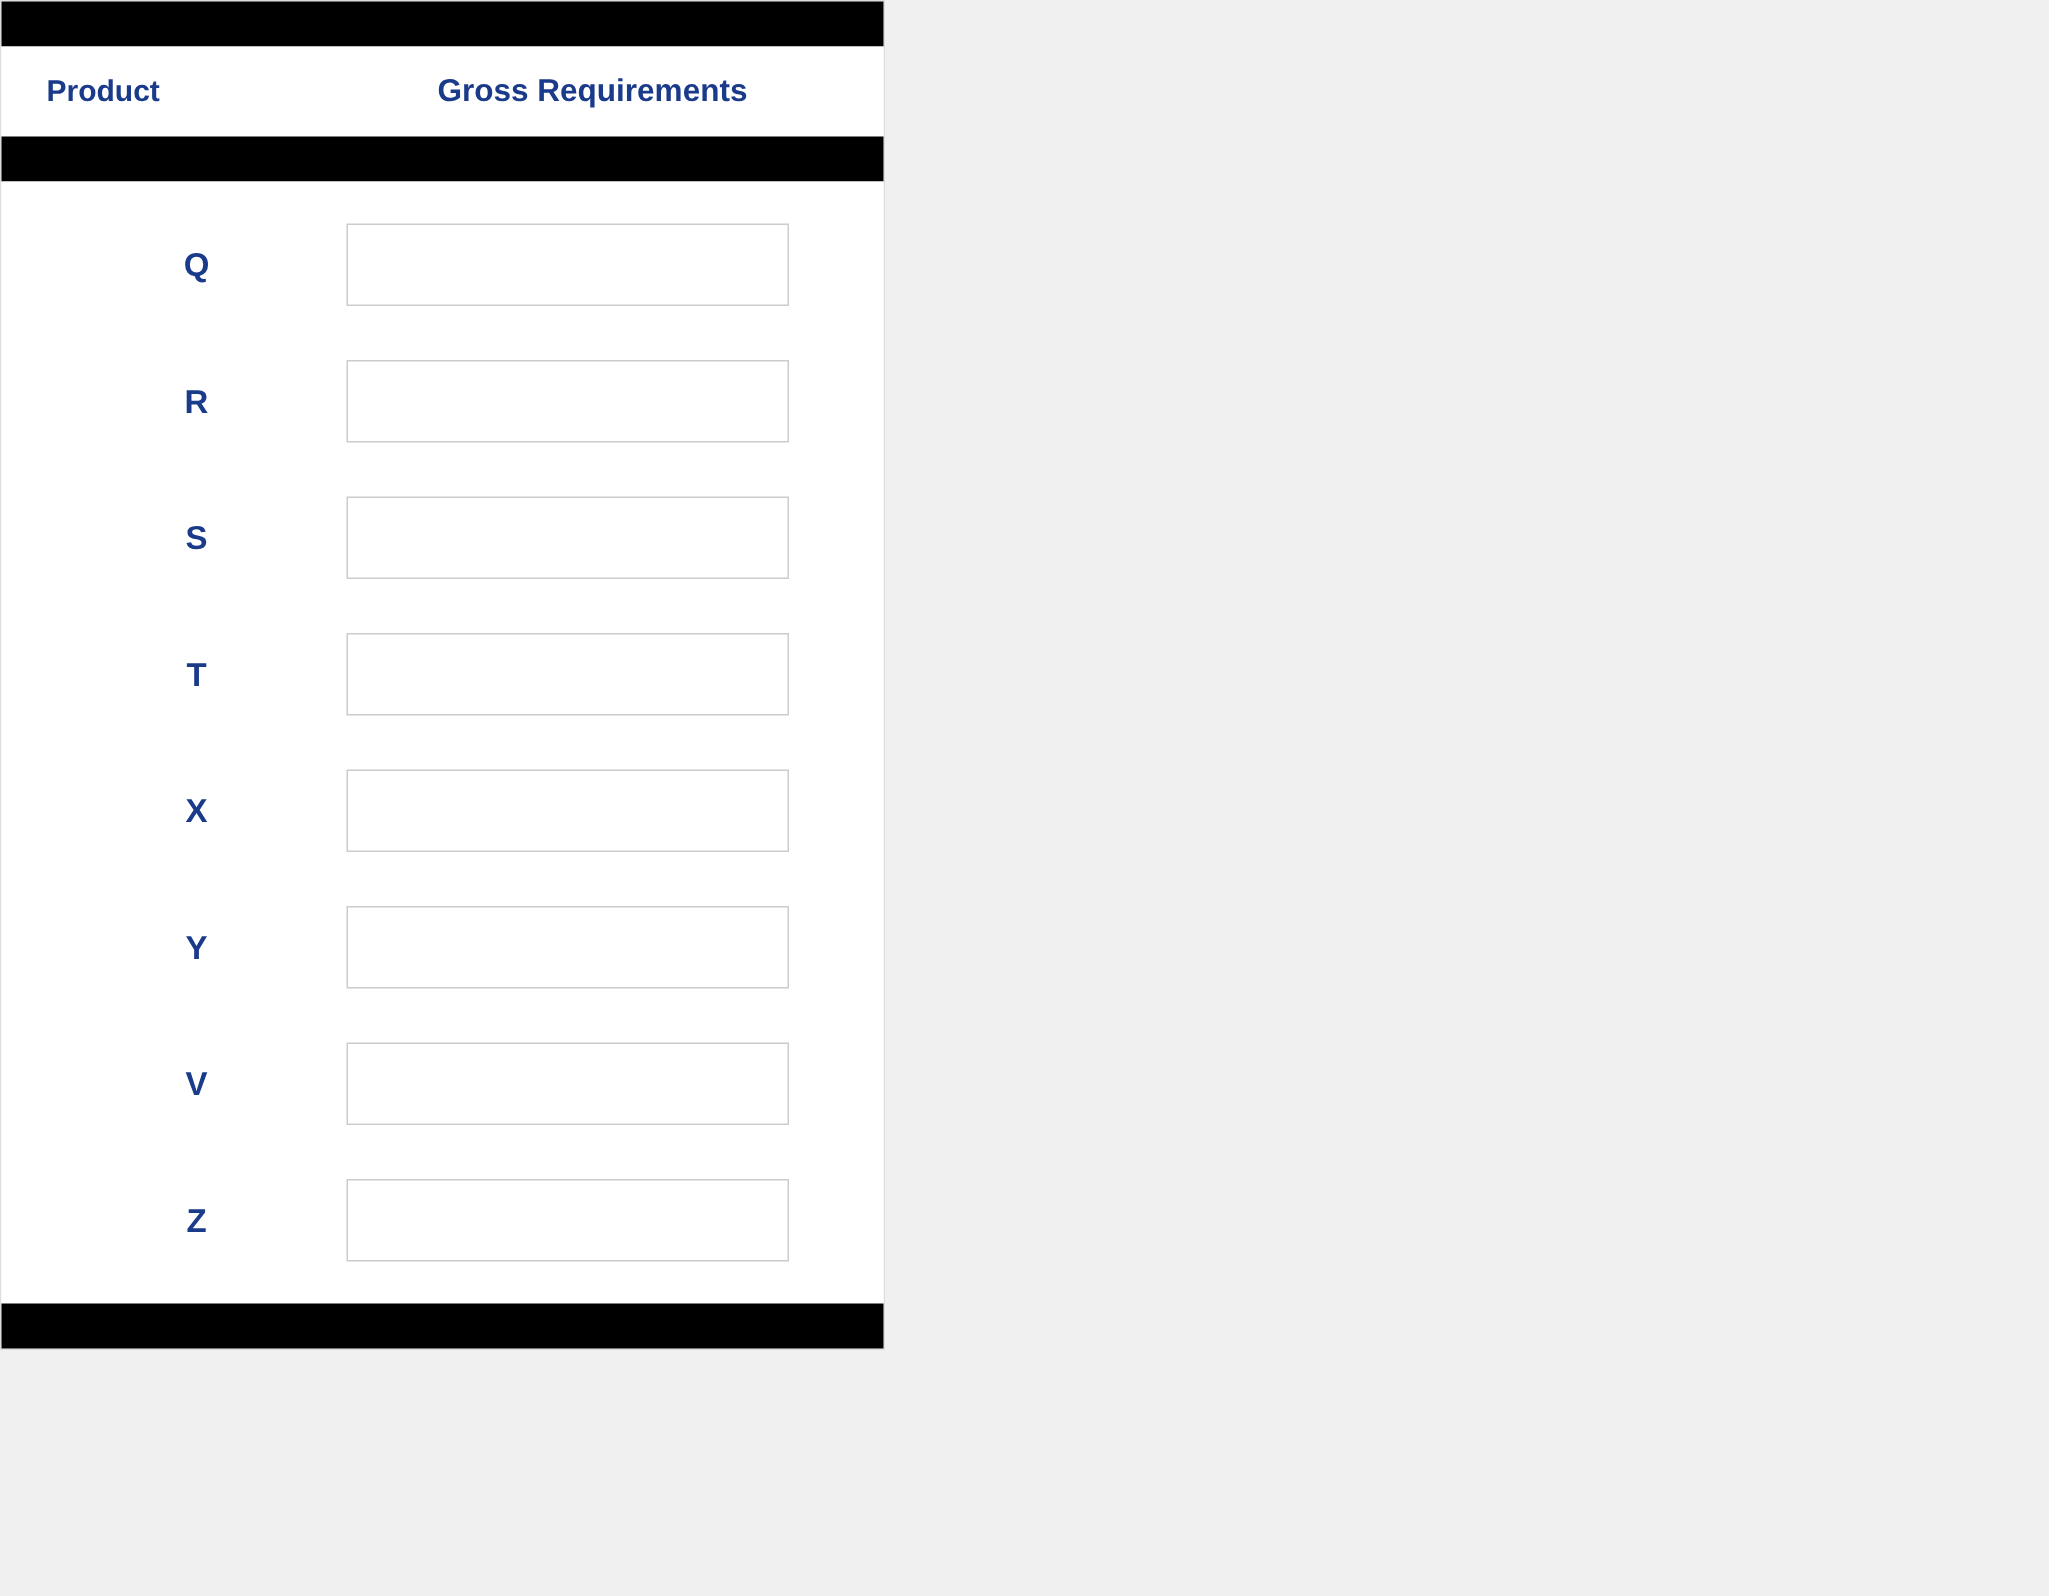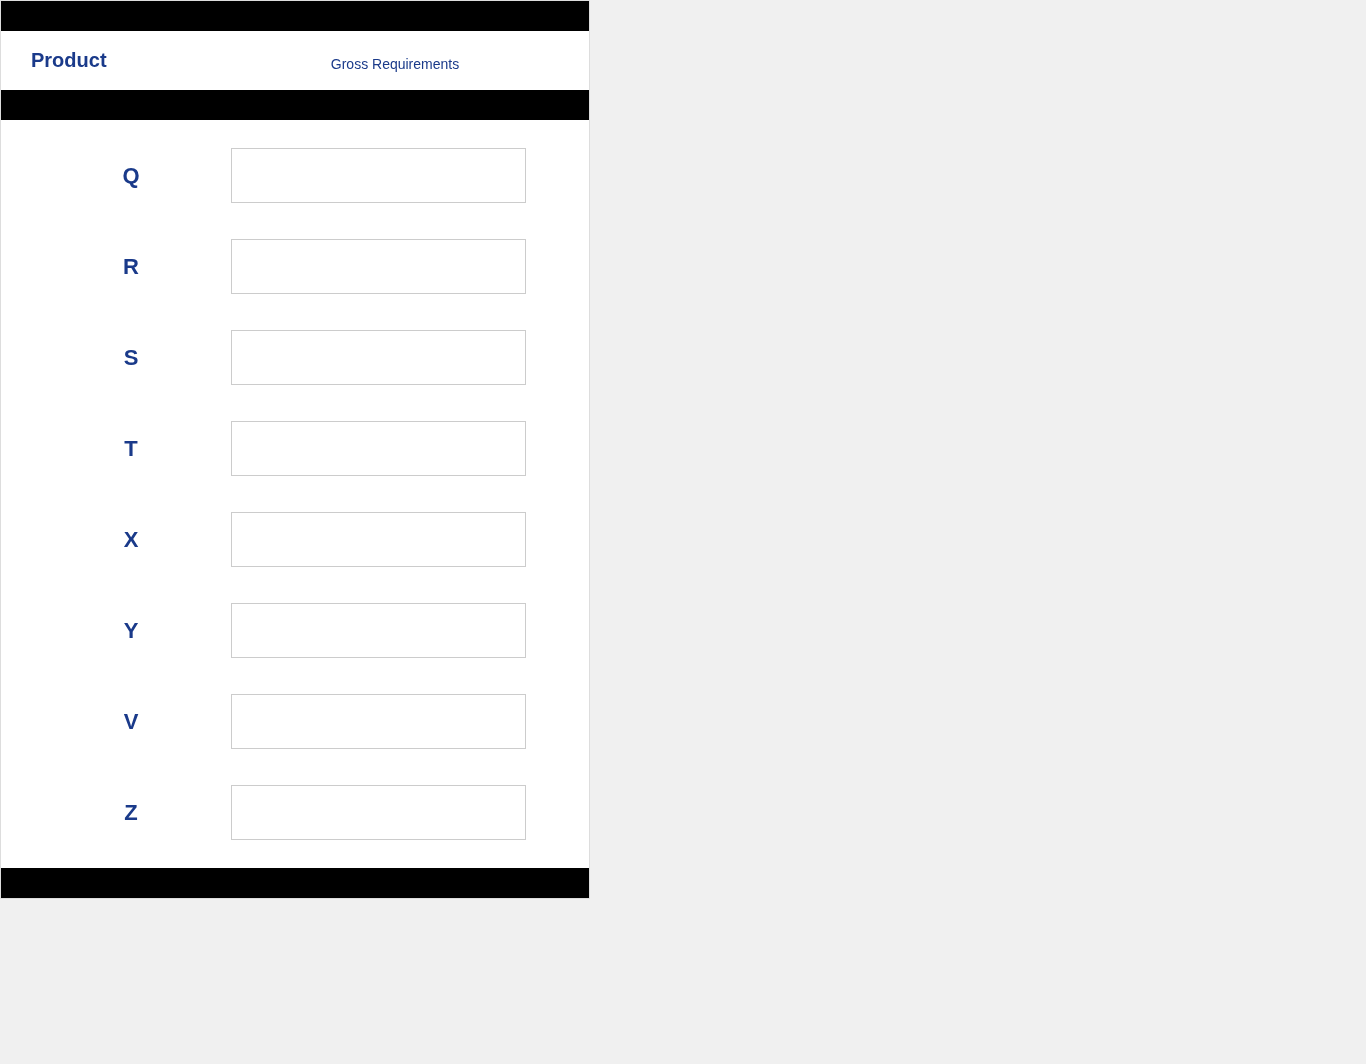--- a/index.html
+++ b/index.html
@@ -26,36 +26,36 @@
     }
 
     .table-header-bar {
       background: #000000;
       height: 30px;
       width: 100%;
     }
 
     .table-header-row {
       display: flex;
-      align-items: flex-end;
+      align-items: center;
       padding: 18px 30px;
       background: #ffffff;
     }
 
     .col-product-header {
       width: 200px;
       font-weight: bold;
       font-size: 20px;
       color: #1a3a8a;
     }
 
     .col-gross-header {
       flex: 1;
-      font-weight: normal;
-      font-size: 14px;
+      font-weight: bold;
+      font-size: 21px;
       color: #1a3a8a;
       text-align: center;
     }
 
     .table-subheader-bar {
       background: #000000;
       height: 30px;
       width: 100%;
     }
 

